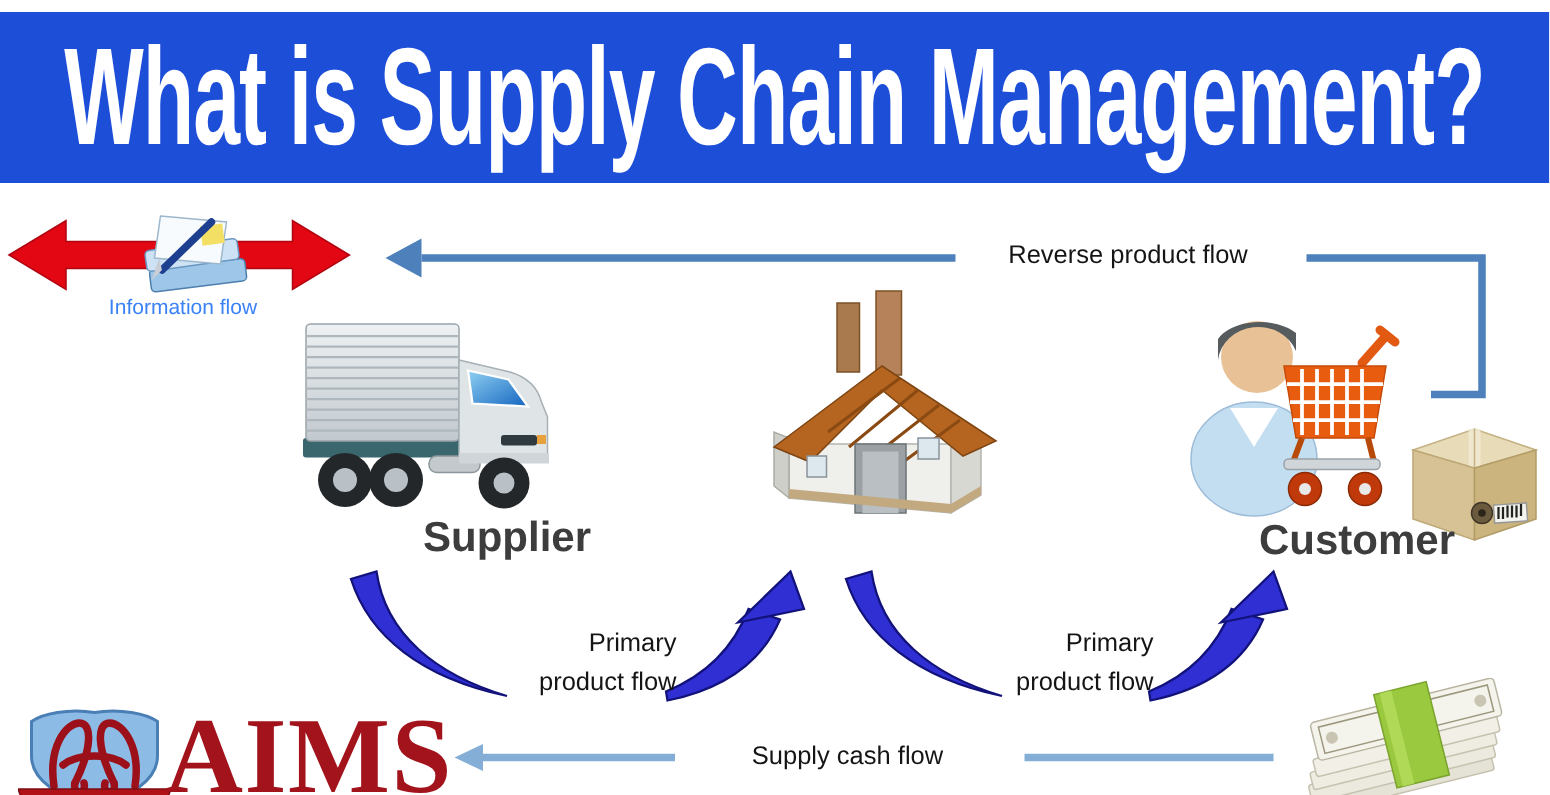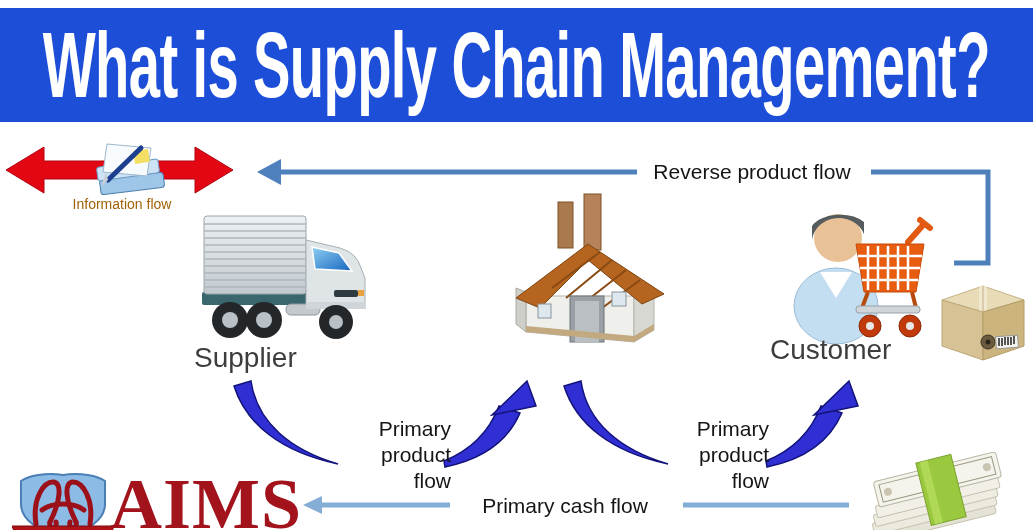--- a/index.html
+++ b/index.html
@@ -11,25 +11,25 @@
   
   .header{
     left:0;top:8px;width:1033px;height:114px;background:#1d4ed8;
     display:flex;align-items:center;justify-content:center;overflow:hidden;
   }
   .header-title{
     color:#ffffff;font-weight:bold;font-size:92px;white-space:nowrap;
     transform:scaleX(0.61);letter-spacing:-1px;line-height:114px;
   }
   .node-label{
-    width:200px;text-align:left;font-size:28px;font-weight:normal;color:#3d3d3d;
-  }
-  .flow-label{font-size:21px;color:#151515;text-align:center;}
+    width:200px;text-align:right;font-size:28px;font-weight:bold;color:#3d3d3d;
+  }
+  .flow-label{font-size:17px;color:#151515;text-align:center;}
   .flow-label-stack{width:112px;line-height:26px;text-align:right;}
-  .info-label{font-size:14px;color:#a16207;width:140px;text-align:center;}
+  .info-label{font-size:14px;color:#3b82f6;width:140px;text-align:center;}
   .aims-text{
     font-family:"Liberation Serif",serif;font-weight:bold;font-size:72px;
     color:#a2131c;line-height:1;letter-spacing:1px;
   }
   svg{display:block;}
 </style>
 </head>
 <body>
 
 <div id="stage">
@@ -181,22 +181,22 @@
       <path d="M64,50 C66,58 56,58 58,50"></path>
     </g>
     <polygon points="0,54 102,54 96,70 6,70" fill="#b01218" stroke="#7d0c12"></polygon>
   </svg>
 
   <div class="abs info-label" style="left:52px;top:196px;">Information flow</div>
 
   <div class="abs flow-label" style="left:640px;top:160px;width:224px;">Reverse product flow</div>
 
   <div class="abs node-label" style="left:194px;top:342px;">Supplier</div>
-  <div class="abs node-label" style="left:770px;top:334px;">Customer</div>
+  <div class="abs node-label" style="left:770px;top:344px;">Customer</div>
 
   <div class="abs flow-label flow-label-stack" style="left:339px;top:416px;">Primary product flow</div>
   <div class="abs flow-label flow-label-stack" style="left:657px;top:416px;">Primary product flow</div>
 
-  <div class="abs flow-label" style="left:455px;top:494px;width:220px;">Primary cash flow</div>
+  <div class="abs flow-label" style="left:455px;top:494px;width:220px;">Supply cash flow</div>
 
   <div class="abs aims-text" style="left:110px;top:468px;">AIMS</div>
 
 </div>
 
 </body></html>

